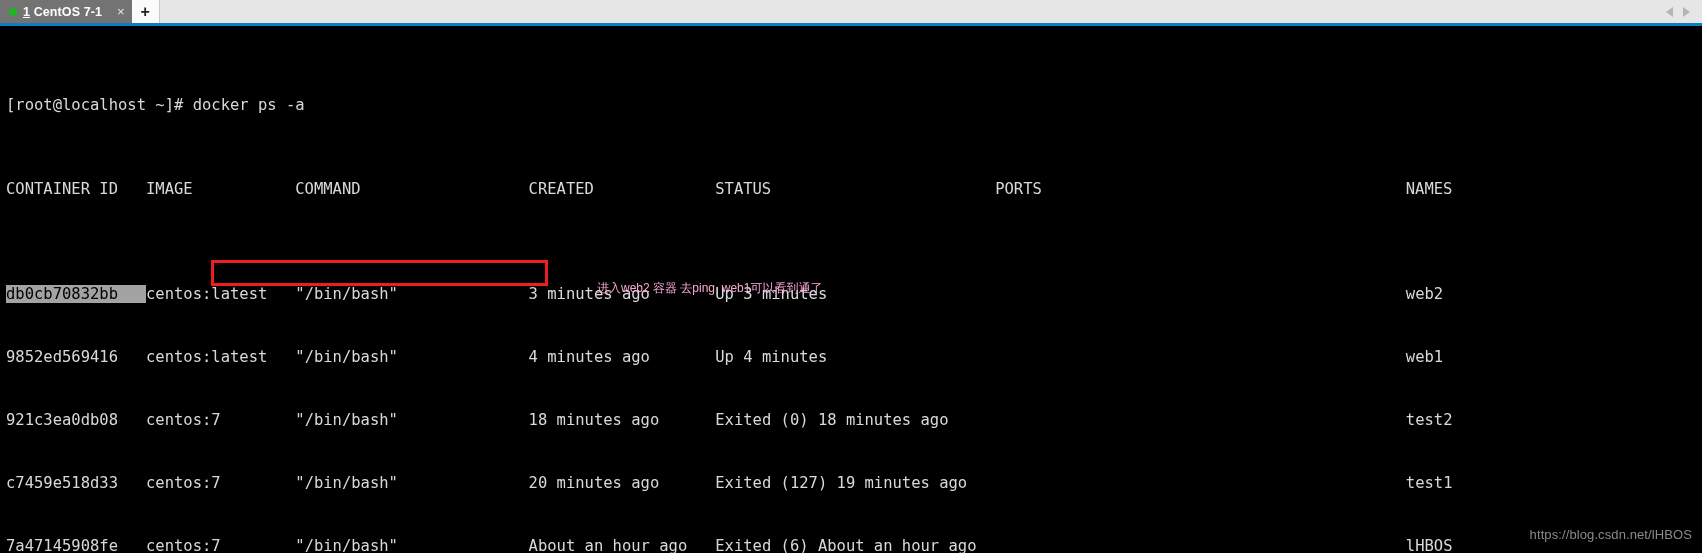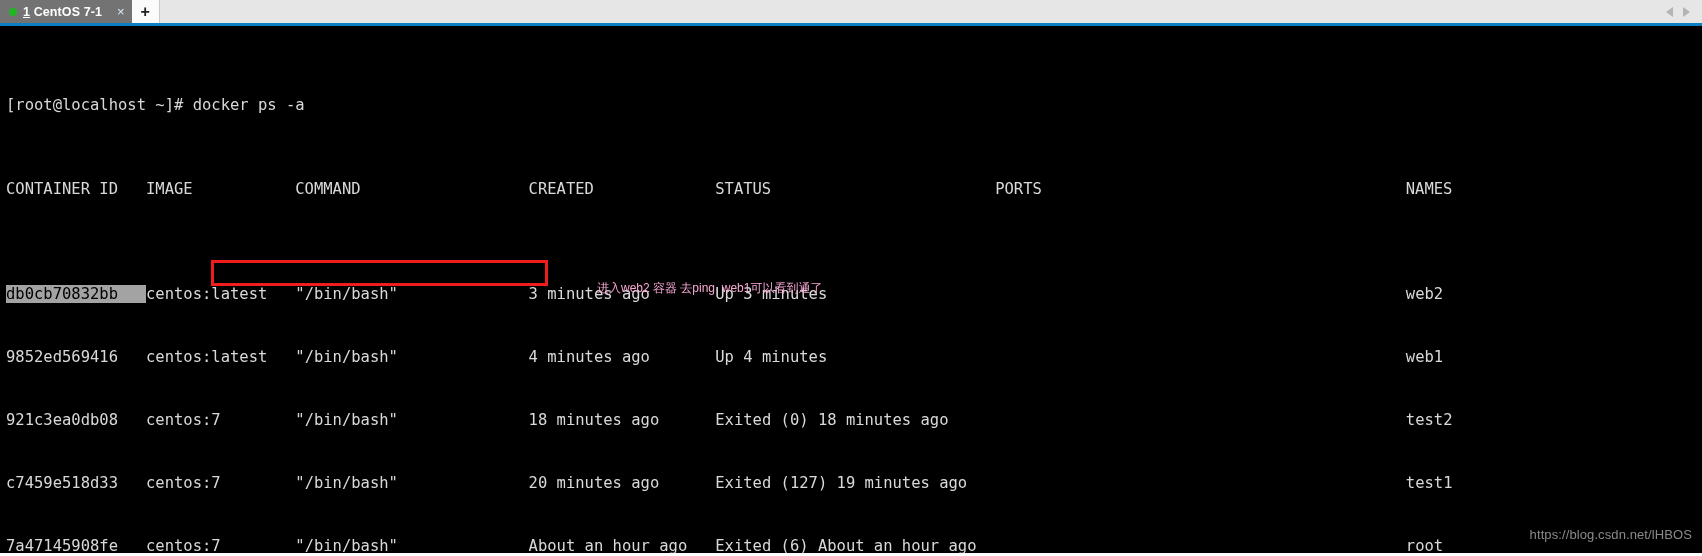--- a/index.html
+++ b/index.html
@@ -159,21 +159,21 @@
 
   <div class="line">[root@localhost ~]# docker ps -a</div>
 
   <div class="line">CONTAINER ID   IMAGE           COMMAND                  CREATED             STATUS                        PORTS                                       NAMES</div>
 
   
   <div class="line"><span class="hl-sel">db0cb70832bb   </span><span>centos:latest   </span><span>"/bin/bash"              </span><span>3 minutes ago       </span><span>Up 3 minutes                  </span><span>                                            </span><span>web2</span></div>
   <div class="line"><span>9852ed569416   </span><span>centos:latest   </span><span>"/bin/bash"              </span><span>4 minutes ago       </span><span>Up 4 minutes                  </span><span>                                            </span><span>web1</span></div>
   <div class="line"><span>921c3ea0db08   </span><span>centos:7        </span><span>"/bin/bash"              </span><span>18 minutes ago      </span><span>Exited (0) 18 minutes ago     </span><span>                                            </span><span>test2</span></div>
   <div class="line"><span>c7459e518d33   </span><span>centos:7        </span><span>"/bin/bash"              </span><span>20 minutes ago      </span><span>Exited (127) 19 minutes ago   </span><span>                                            </span><span>test1</span></div>
-  <div class="line"><span>7a47145908fe   </span><span>centos:7        </span><span>"/bin/bash"              </span><span>About an hour ago   </span><span>Exited (6) About an hour ago  </span><span>                                            </span><span>root</span></div>
+  <div class="line"><span>7a47145908fe   </span><span>centos:7        </span><span>"/bin/bash"              </span><span>About an hour ago   </span><span>Exited (6) About an hour ago  </span><span>                                            </span><span>lHBOS</span></div>
   
   
   
   
 
   
   
   
   
   

